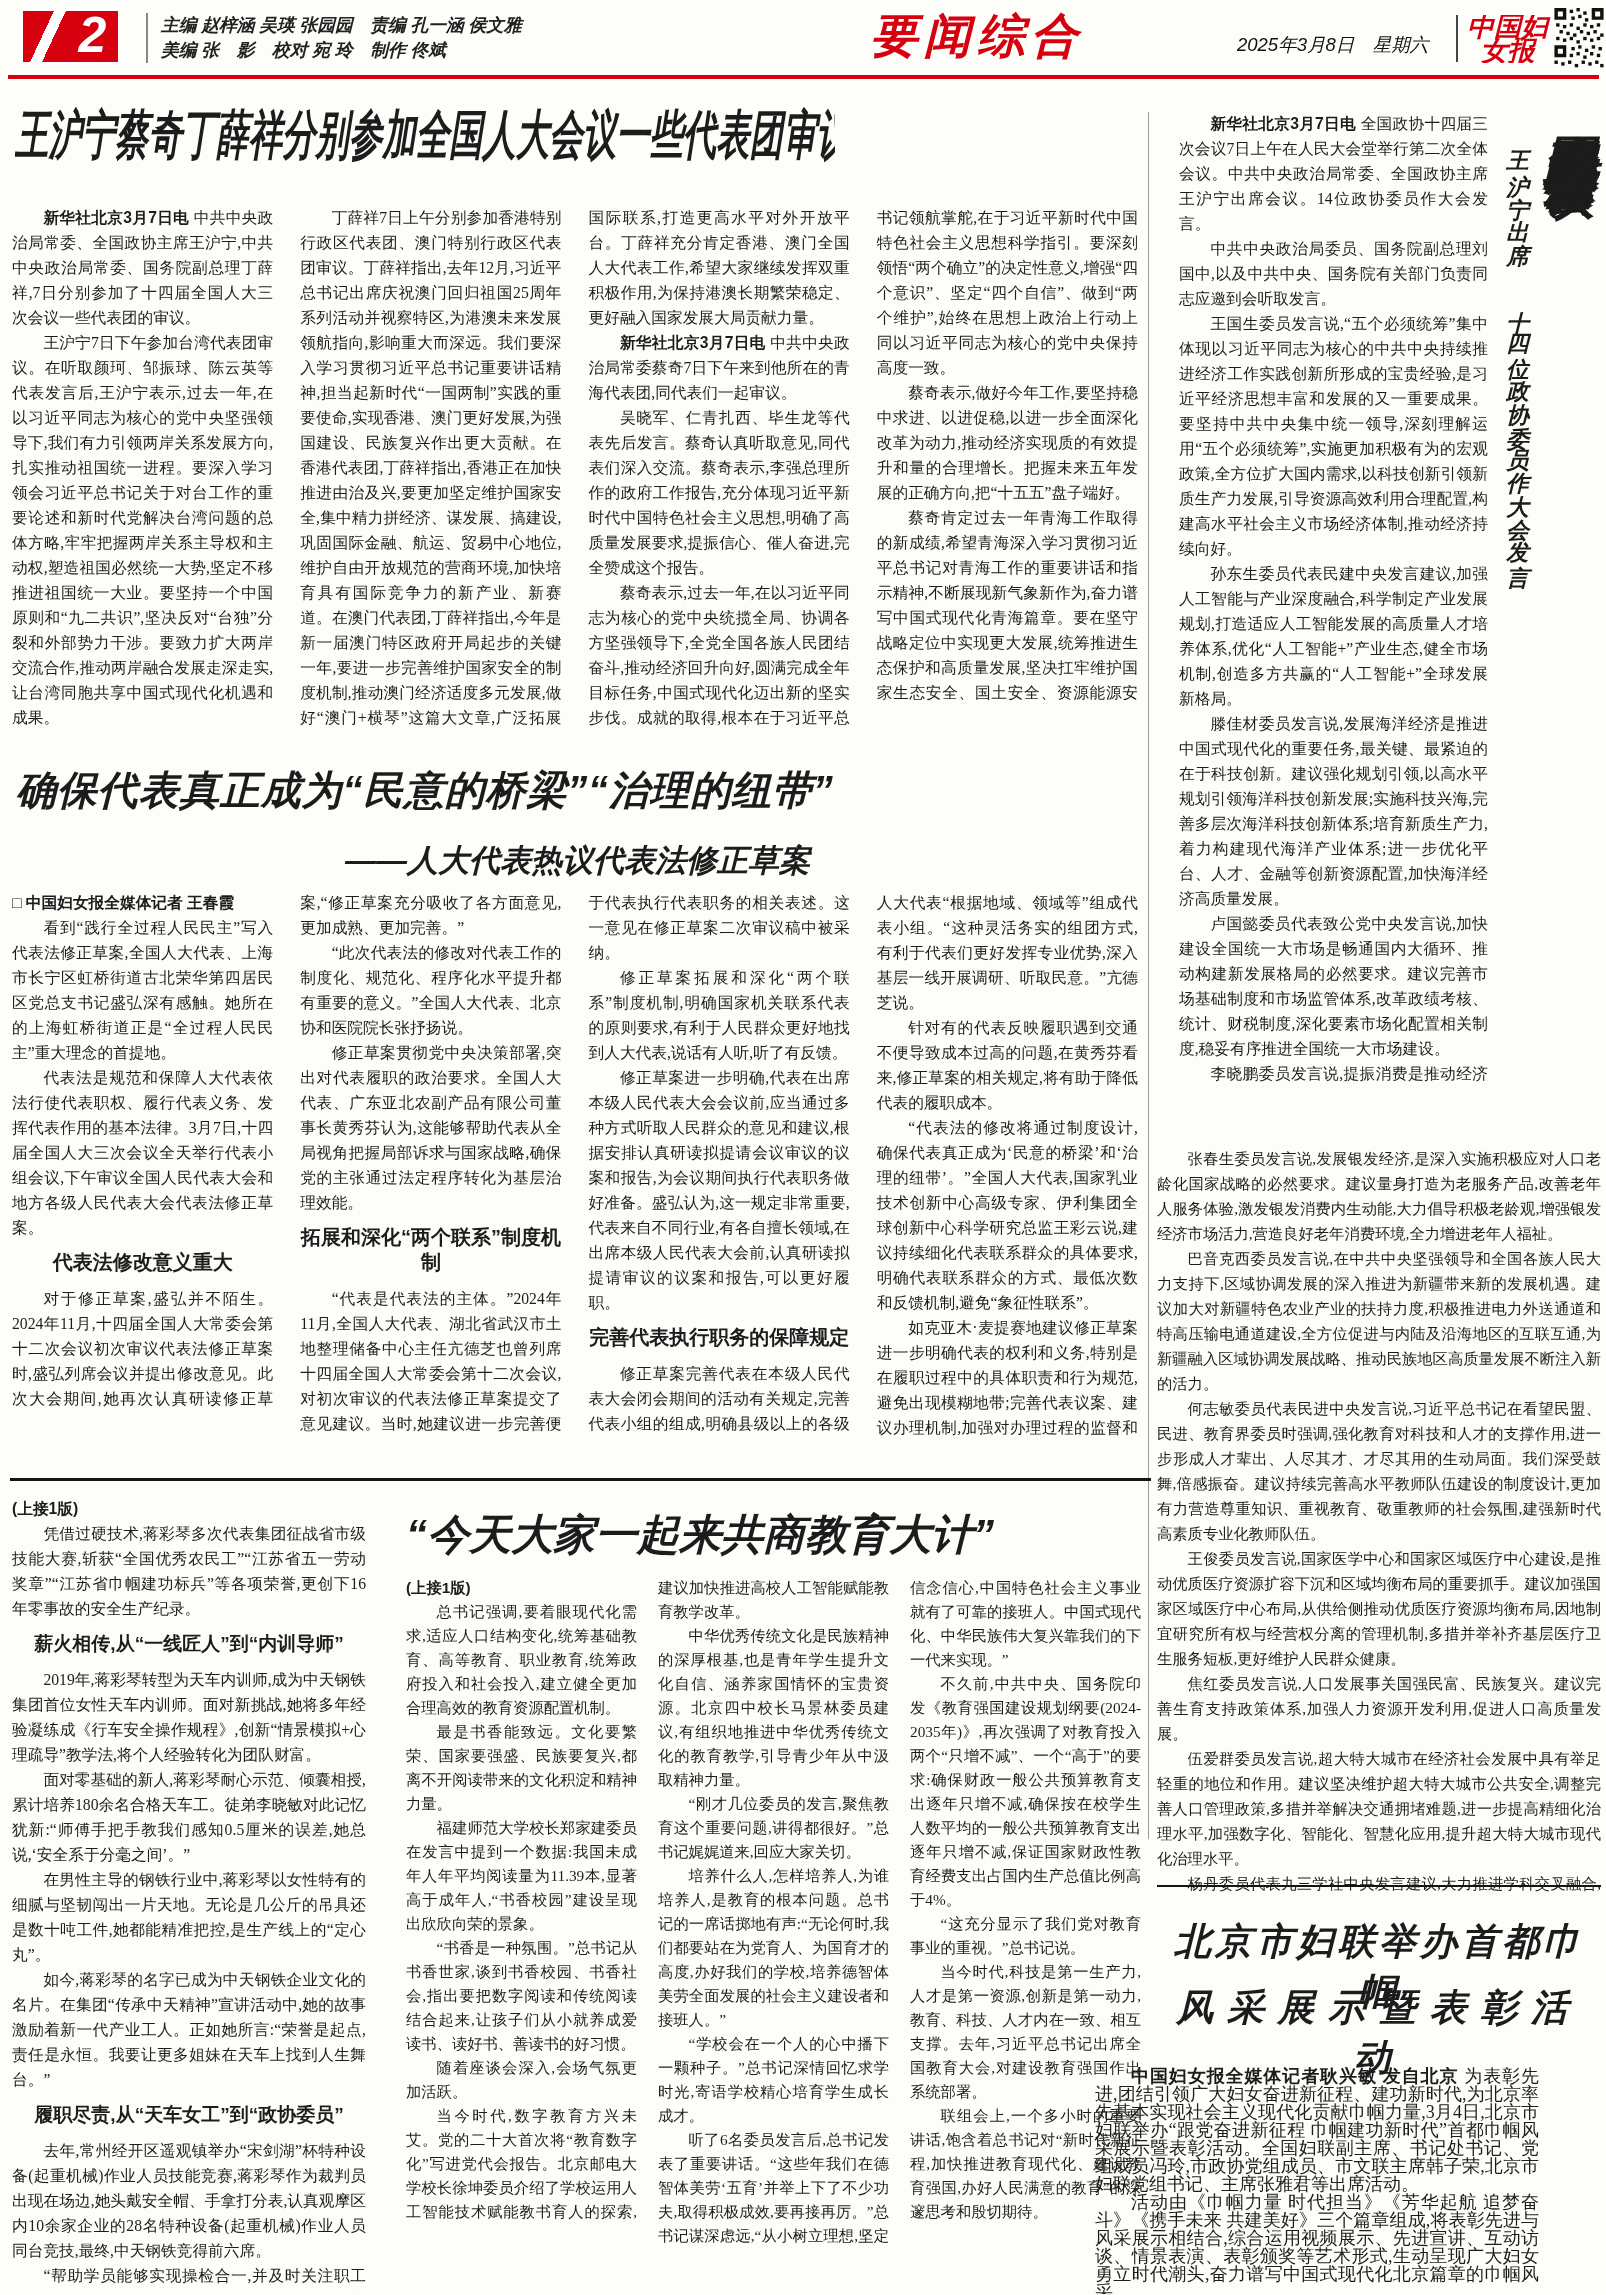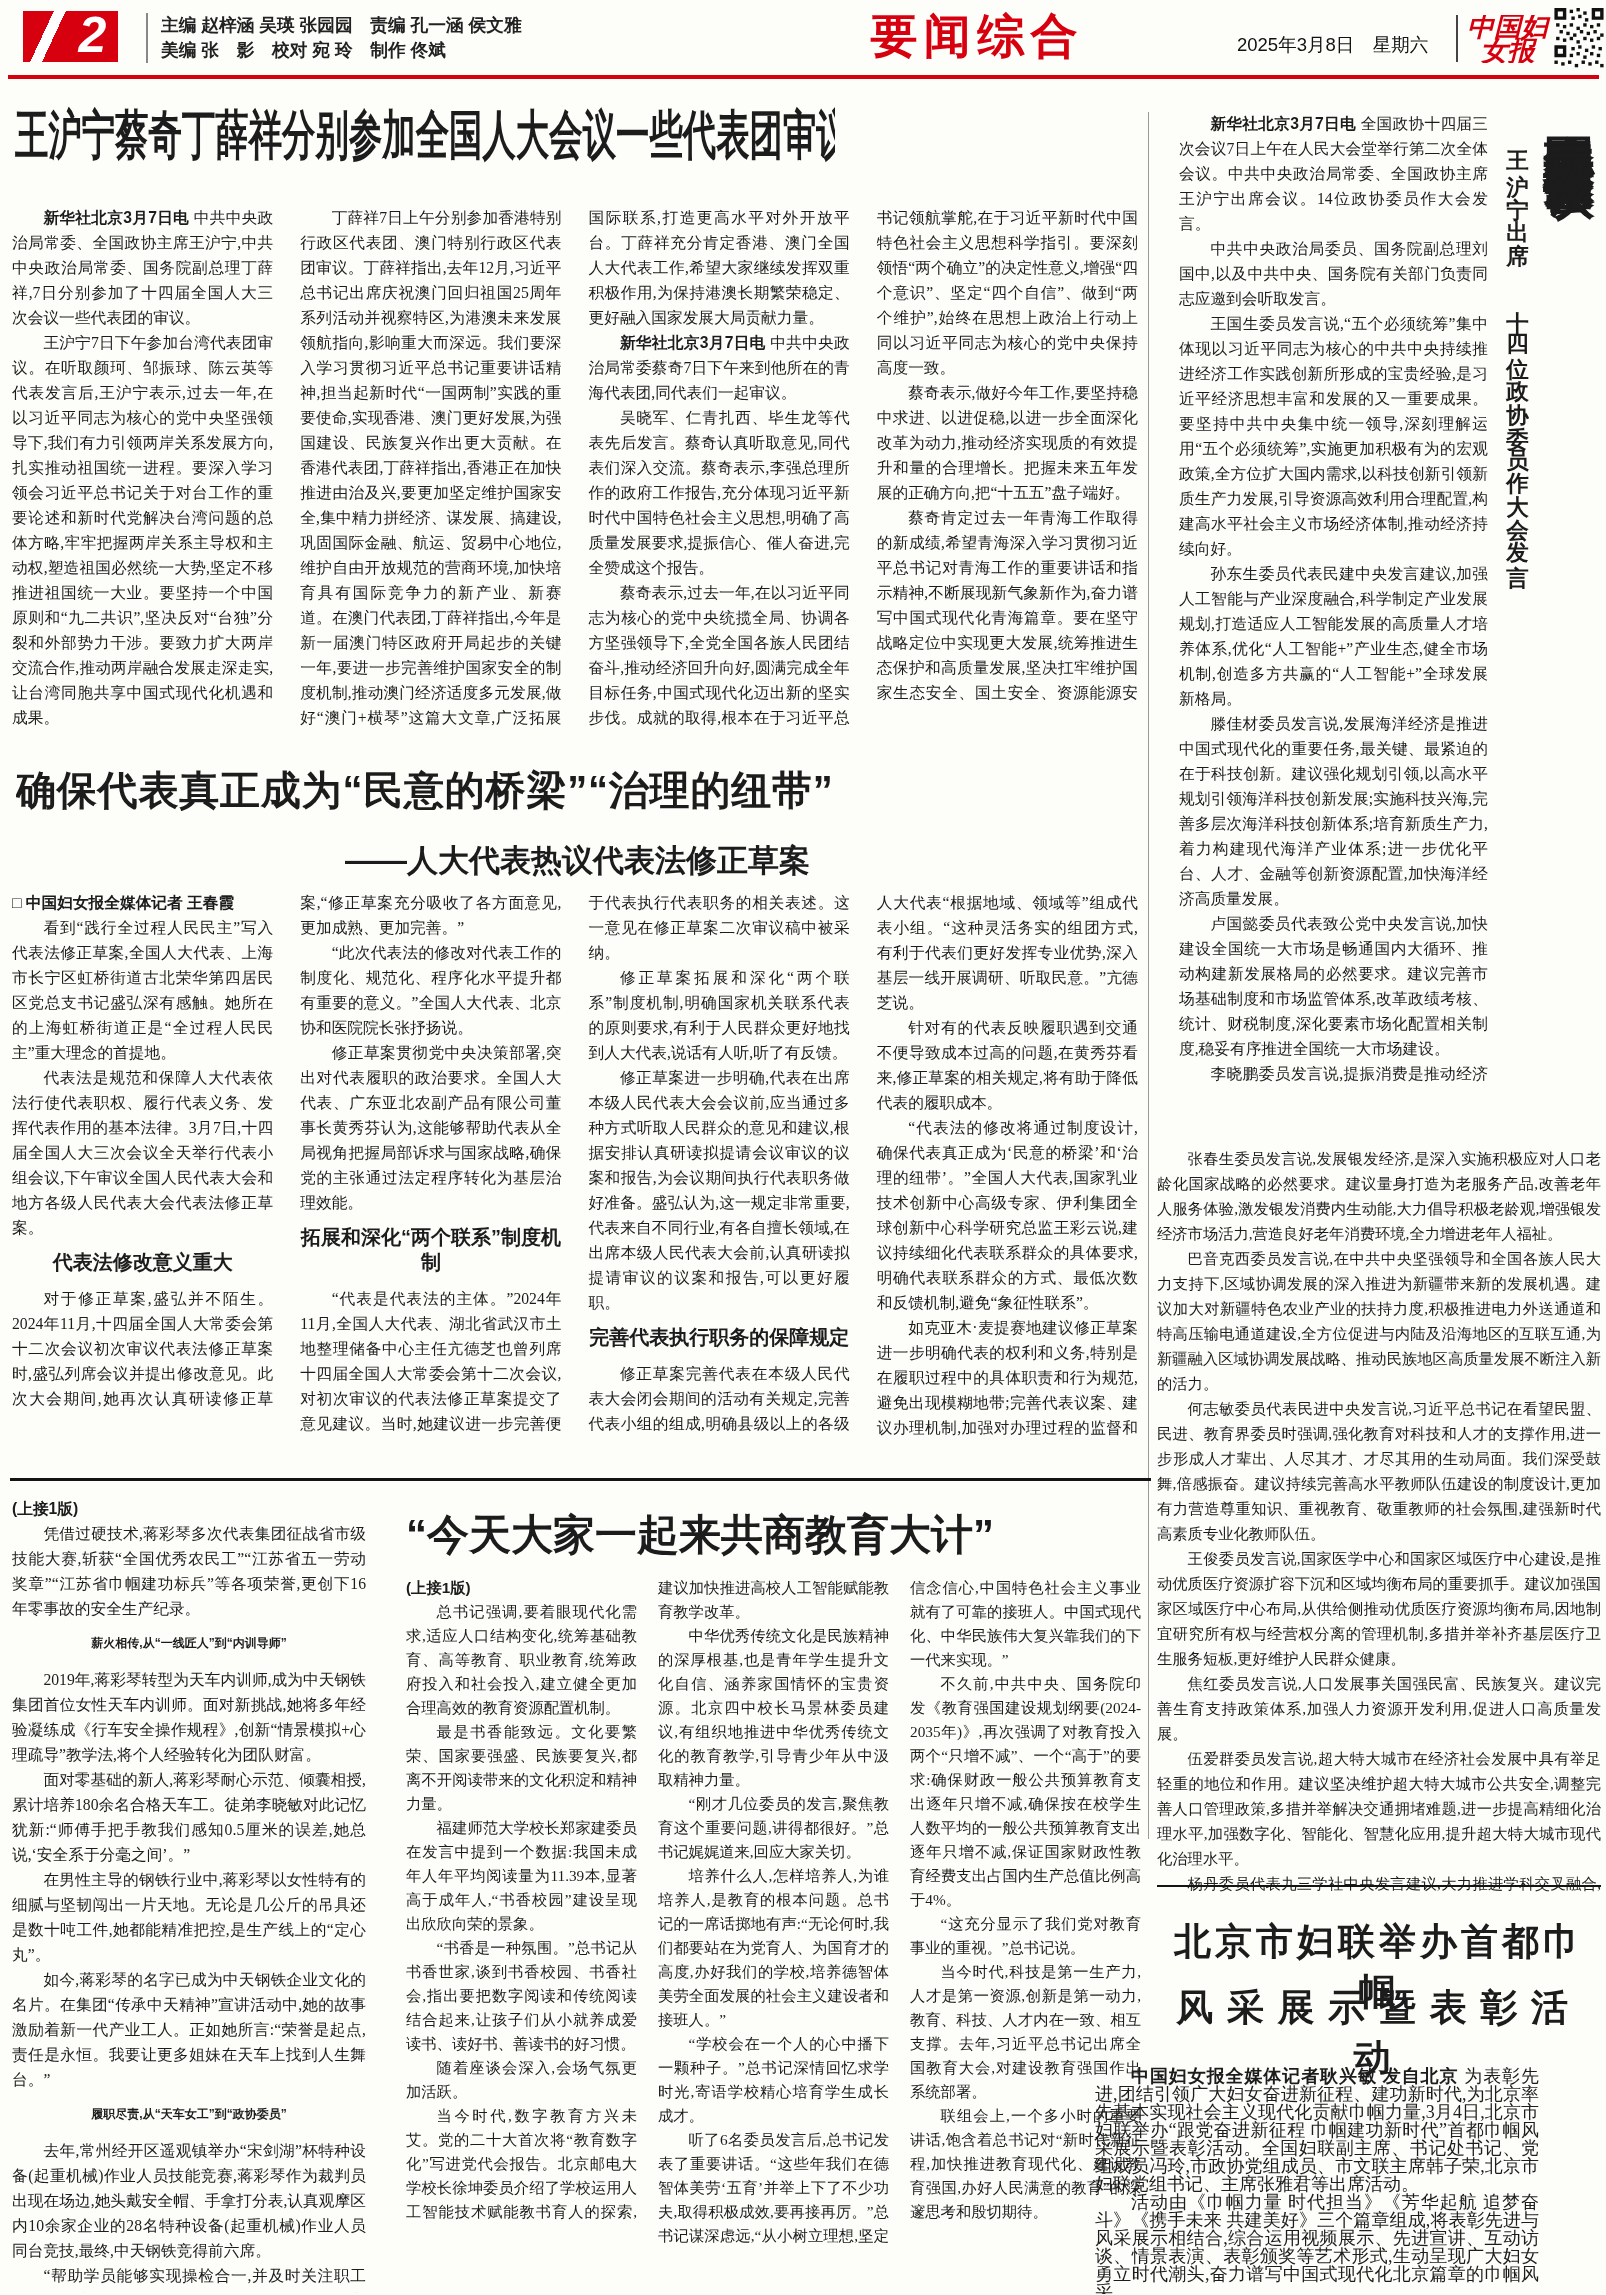--- a/index.html
+++ b/index.html
@@ -1,19 +1,19 @@
 <!DOCTYPE html>
 <html style="font-size:13px"><head>
 <meta charset="utf-8">
 <style>
   html,body{margin:0;padding:0;background:#e8e8e4;}
   .page{position:relative;width:1607px;height:2295px;background:#fdfdfa;overflow:hidden;
         font-family:"Liberation Serif","DejaVu Serif",serif;color:#1c1c1c;}
   .abs{position:absolute;overflow:hidden;}
-  .sans{font-family:"Liberation Sans","DejaVu Sans",sans-serif;}
+  .sans{font-family:"Liberation Sans","DejaVu Sans",sans-serif;font-style:italic;}
   
   .logo{left:22.5px;top:11.2px;width:95px;height:51px;background:#d7000f;
         background-image:linear-gradient(115deg,#d7000f 26%,#ffffff 26%,#ffffff 36%,#d7000f 36%);}
   .logo .num{position:absolute;right:11.2px;top:-4.8px;color:#fff;font-weight:bold;font-style:italic;font-size:50px;
         font-family:"Liberation Sans","DejaVu Sans",sans-serif;}
   .editors{left:146px;top:13px;width:514px;height:50px;border-left:2.4px solid #888;padding-left:13px;
         font-size:17.7px;line-height:25px;color:#222;font-weight:bold;}
   .section-title{left:747px;top:4.8px;width:337px;text-align:right;color:#d7000f;font-weight:900;
         font-size:47px;letter-spacing:6.4px;}
   .pubdate{left:1237px;top:32px;width:217px;font-size:18.5px;color:#111;}
@@ -46,21 +46,21 @@
   .para.marker{text-indent:0;font-weight:bold;font-family:"Liberation Sans","DejaVu Sans",sans-serif;}
   .para.byline{text-indent:0;font-weight:bold;font-family:"Liberation Sans","DejaVu Sans",sans-serif;margin-bottom:0;}
   .lead{font-family:"Liberation Sans","DejaVu Sans",sans-serif;}
   .body-a{left:12px;top:205px;width:1126px;height:546px;font-size:15.7px;line-height:25px;
         column-count:4;column-gap:27px;}
   .body-b1{left:1179px;top:111px;width:309px;height:974px;font-size:15.7px;line-height:25px;}
   .body-b2{left:1157px;top:1146px;width:444px;height:755px;font-size:15.3px;line-height:25px;}
   .body-mid{left:12px;top:890px;width:1126px;height:554px;font-size:15.7px;line-height:25px;
         column-count:4;column-gap:27px;}
   .body-jiang{left:12px;top:1496px;width:354px;height:797px;font-size:15.7px;line-height:25px;}
-  .body-jiang .para.sub{font-size:12px;}
+  .body-jiang .para.sub{font-size:19px;}
   .body-edu{left:406px;top:1576px;width:735px;height:717px;font-size:15.3px;line-height:24px;
         column-count:3;column-gap:21px;}
   .body-fl{left:1095px;top:2067px;width:444px;height:227px;font-size:18px;line-height:18px;}
 </style>
 </head>
 <body>
 
 <div class="page">
 
   <div class="abs logo">

